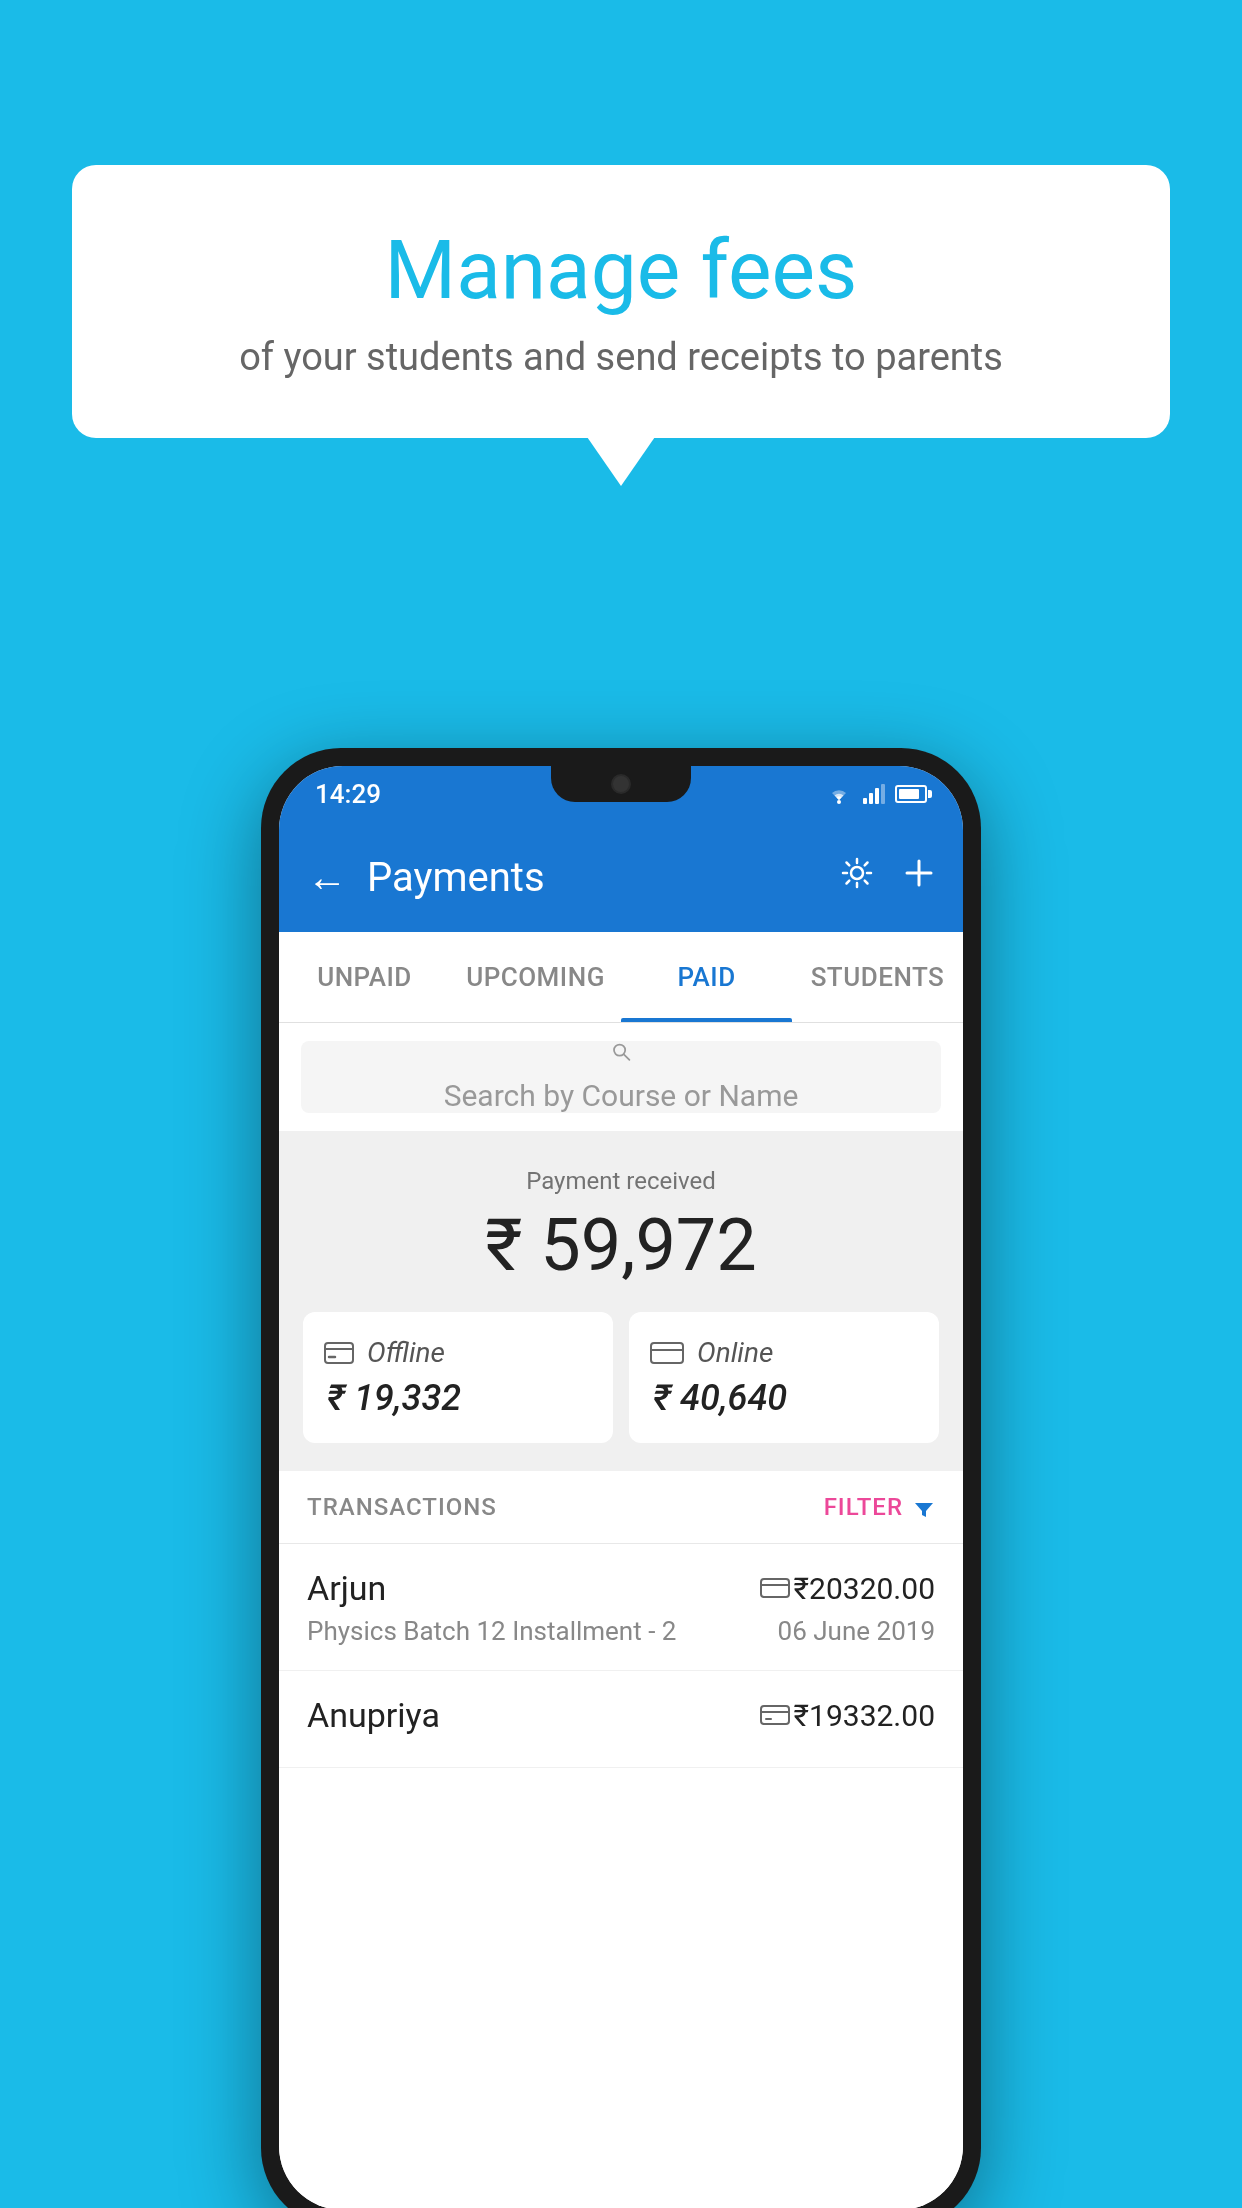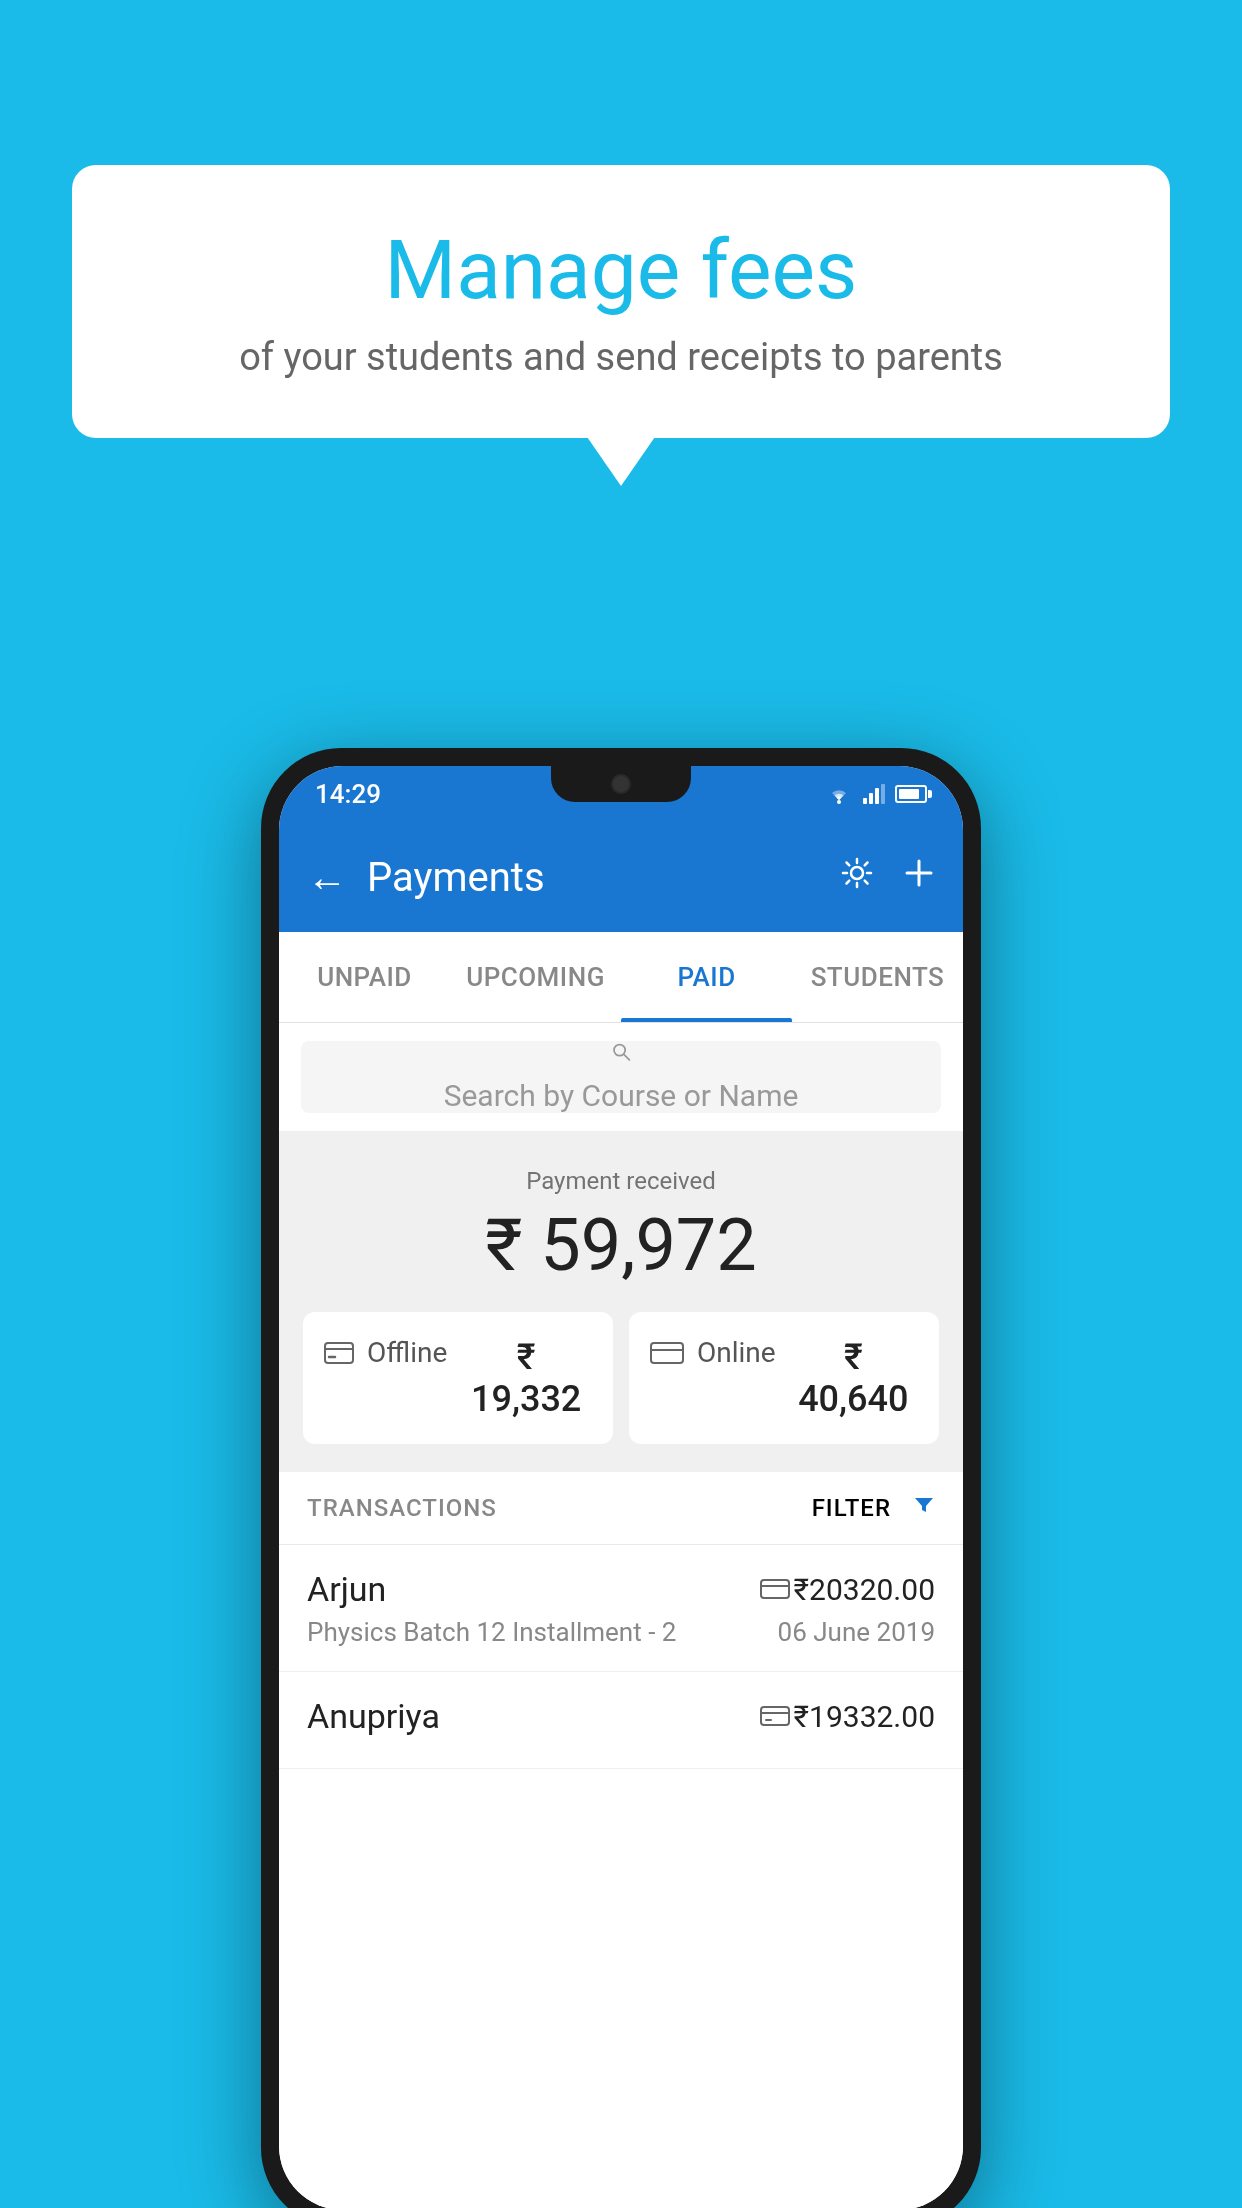--- a/index.html
+++ b/index.html
@@ -286,23 +286,24 @@
       gap: 16px;
       margin-top: 8px;
     }
 
     .payment-card {
       flex: 1;
       background: white;
       border-radius: 12px;
       padding: 24px 20px;
       display: flex;
-      flex-direction: row;
+      flex-direction: column;
       align-items: flex-start;
       gap: 8px;
+      font-style: italic;
     }
 
     .card-header {
       display: flex;
       align-items: center;
       gap: 12px;
       color: #666;
     }
 
     .card-label {
@@ -330,23 +331,23 @@
 
     .transactions-label {
       font-size: 24px;
       font-weight: 500;
       color: #888;
       letter-spacing: 1px;
     }
 
     .filter-btn {
       display: flex;
-      align-items: flex-start;
-      gap: 22px;
-      color: #000000;
+      align-items: flex-end;
+      gap: 10px;
+      color: #ec4899;
       font-size: 24px;
       font-weight: 500;
       letter-spacing: 1px;
       cursor: pointer;
     }
 
     
     .transaction-list {
       background: white;
       flex: 1;

